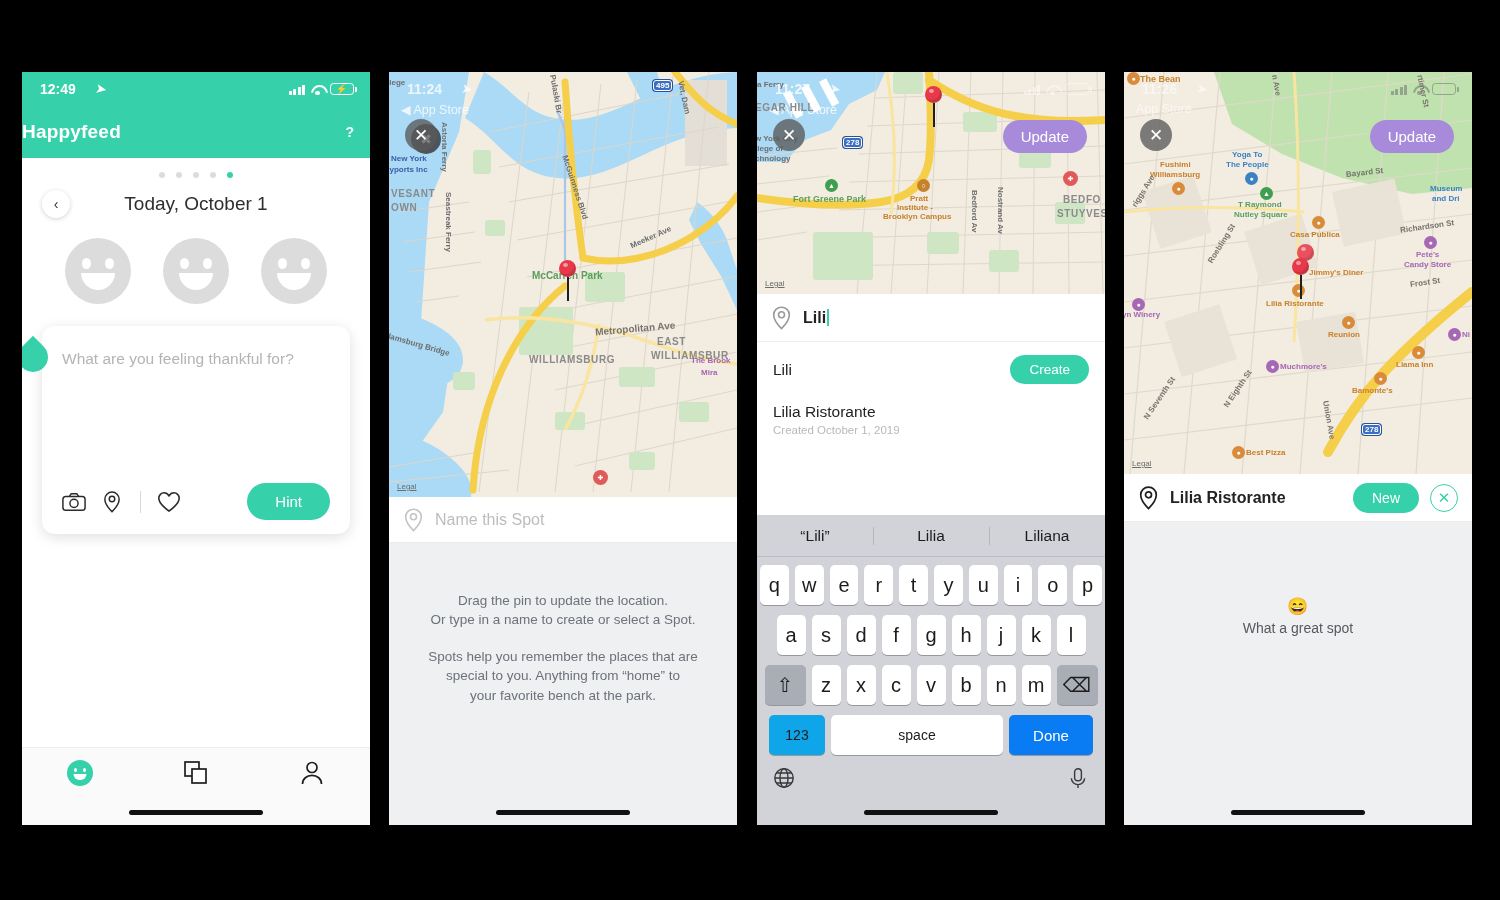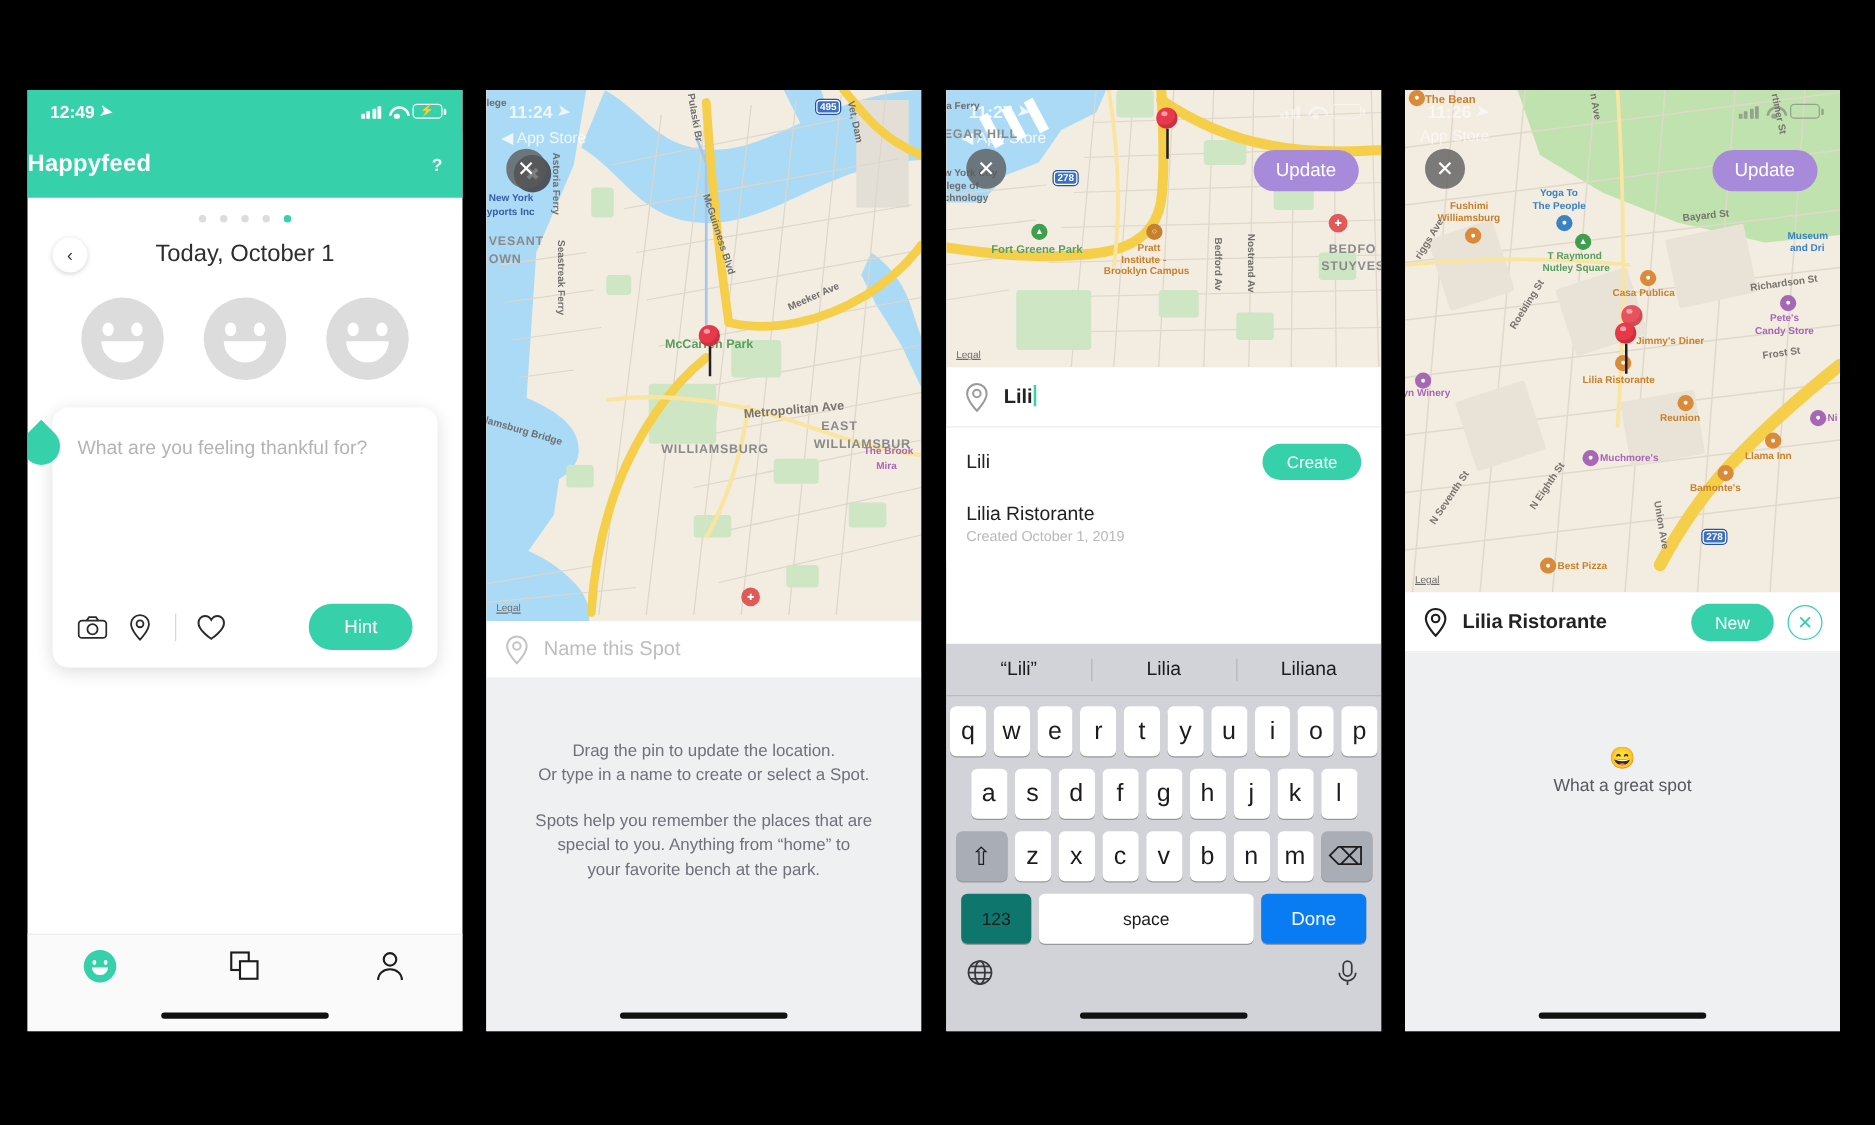--- a/index.html
+++ b/index.html
@@ -33,21 +33,21 @@
     height: 34px;
     display: flex;
     align-items: center;
     justify-content: space-between;
     padding: 0 16px 0 18px;
     font-size: 14px;
     font-weight: bold;
     z-index: 30;
   }
   .statusbar.light { color: #fff; }
-  .sb-left { display: flex; align-items: center; gap: 4px; }
+  .sb-left { display: flex; align-items: center; gap: 20px; }
   .sb-right { display: flex; align-items: center; gap: 5px; }
   .loc-arrow { font-size: 12px; transform: rotate(10deg); }
 
   .sig { display: flex; align-items: flex-end; gap: 1.5px; height: 11px; }
   .sig i { width: 3px; background: currentColor; border-radius: .5px; display:block;}
   .sig i:nth-child(1){height:4px}.sig i:nth-child(2){height:6px}
   .sig i:nth-child(3){height:8px}.sig i:nth-child(4){height:10px}
 
   .wifi { width: 15px; height: 11px; position: relative; }
   .wifi::before{
@@ -239,21 +239,21 @@
                     position:relative; }
   .kb-suggest div + div::before { content:""; position:absolute; left:0;
                     top:50%; transform:translateY(-50%); width:1px; height:18px;
                     background:#b4b7bd; }
   .kb-rows { padding:8px 3px 0; }
   .kb-row { display:flex; justify-content:center; gap:6px; margin-bottom:10px; }
   .key { background:#fff; border-radius:5px; height:40px; width:29px;
          display:flex; align-items:center; justify-content:center;
          font-size:20px; color:#1c1c1c; box-shadow:0 1px 0 rgba(0,0,0,.28); }
   .key.wide { width:41px; background:#a9adb6; }
-  .key.num { width:56px; background:#0f766e; font-size:14px; }
+  .key.num { width:56px; background:#0ea5e9; font-size:14px; }
   .key.space { flex:1; max-width:172px; font-size:14px; }
   .key.done { width:84px; background:#0a7cf3; color:#fff; font-size:15px; }
   .kb-bottom { display:flex; align-items:center; justify-content:space-between;
                padding:2px 16px 0; }
   .kb-bottom .ic { width:22px; height:22px; color:#38383a; }
 </style>
 </head>
 <body>
 
 <div class="stage">

